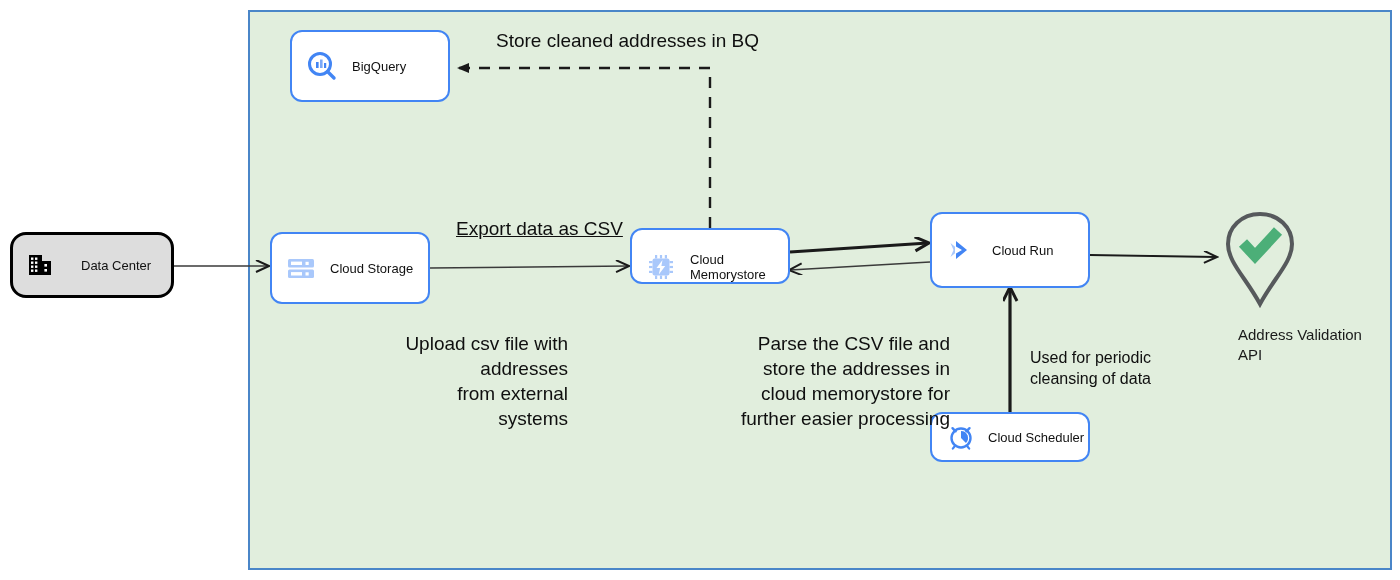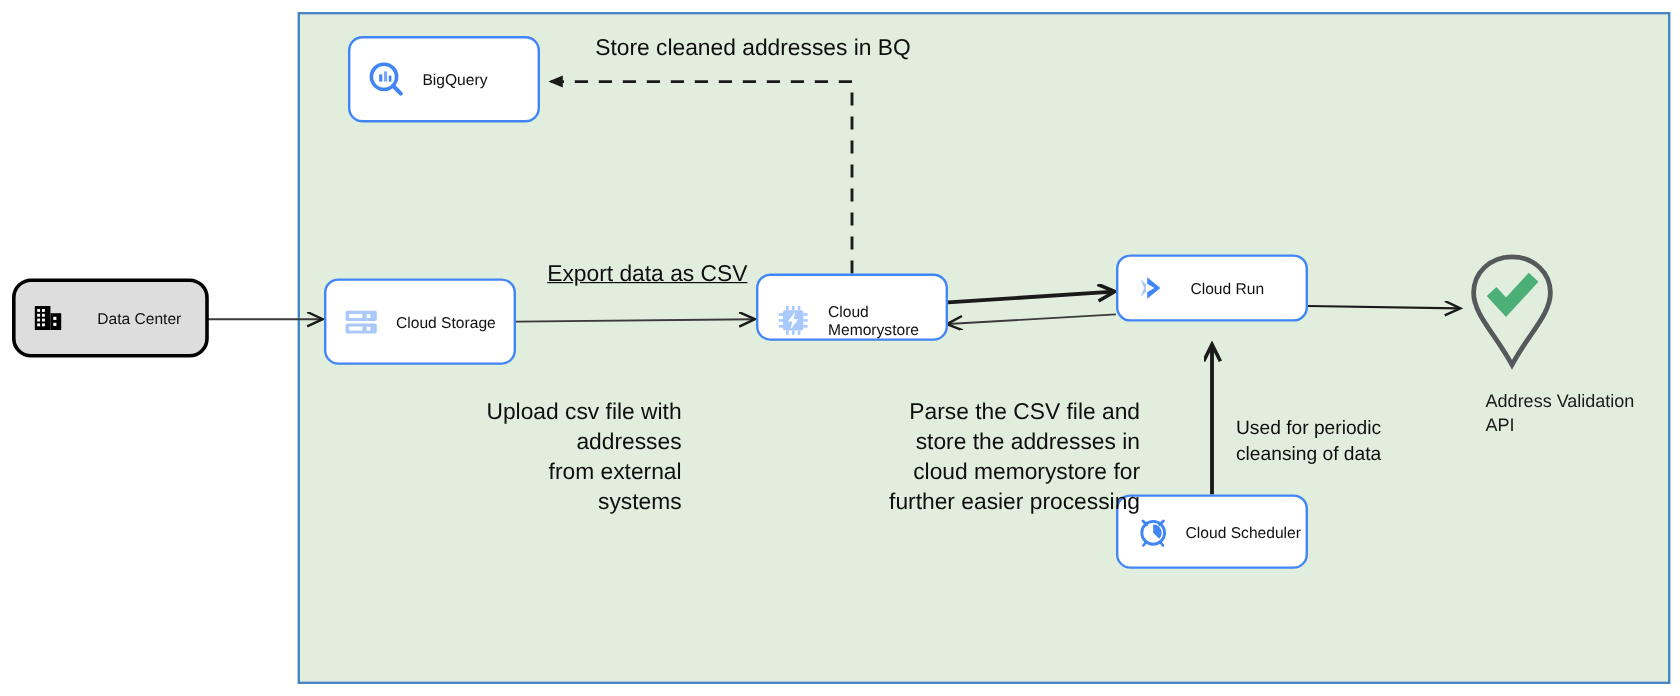--- a/index.html
+++ b/index.html
@@ -216,31 +216,31 @@
           <rect x="13.9" y="23.5" width="2.2" height="3.5"></rect>
           <rect x="18.8" y="23.5" width="2.2" height="3.5"></rect>
         </g>
         <path d="M16.5,8 L10.5,16 L14.2,16 L12.8,22.5 L19.2,14 L15.4,14 z" fill="#ffffff"></path>
       </svg>
     </span>
     <span class="node-label">Cloud
 Memorystore</span>
   </div>
 
-  <div class="node" style="left:930px; top:212px; width:160px; height:56px; padding-left:14px; gap:14px;">
+  <div class="node" style="left:930px; top:212px; width:160px; height:76px; padding-left:14px; gap:14px;">
     <span class="icon">
       <svg width="32" height="30" viewBox="0 0 32 30">
         <path d="M10,6 L21,15 L10,24 L10,18.5 L16,15 L10,11.5 z" fill="#4285f4"></path>
         <path d="M4.5,8 L9,11.8 L9,18.2 L4.5,22 L7.5,15 z" fill="#a9c8fb"></path>
       </svg>
     </span>
     <span class="node-label">Cloud Run</span>
   </div>
 
-  <div class="node" style="left:930px; top:412px; width:160px; height:62px; padding-left:14px; gap:12px;">
+  <div class="node" style="left:930px; top:412px; width:160px; height:50px; padding-left:14px; gap:12px;">
     <span class="icon">
       <svg width="30" height="30" viewBox="0 0 30 30">
         <circle cx="15" cy="16" r="9.5" fill="none" stroke="#4285f4" stroke-width="2.4"></circle>
         <path d="M15,16 m0,-7 a7,7 0 0,1 4.95,11.95 L15,16 z" fill="#4285f4"></path>
         <line x1="6.5" y1="6.2" x2="9.6" y2="9.3" stroke="#4285f4" stroke-width="2.4" stroke-linecap="round"></line>
         <line x1="23.5" y1="6.2" x2="20.4" y2="9.3" stroke="#4285f4" stroke-width="2.4" stroke-linecap="round"></line>
         <line x1="8.5" y1="24.5" x2="6.8" y2="26.6" stroke="#4285f4" stroke-width="2.2" stroke-linecap="round"></line>
         <line x1="21.5" y1="24.5" x2="23.2" y2="26.6" stroke="#4285f4" stroke-width="2.2" stroke-linecap="round"></line>
       </svg>
     </span>

